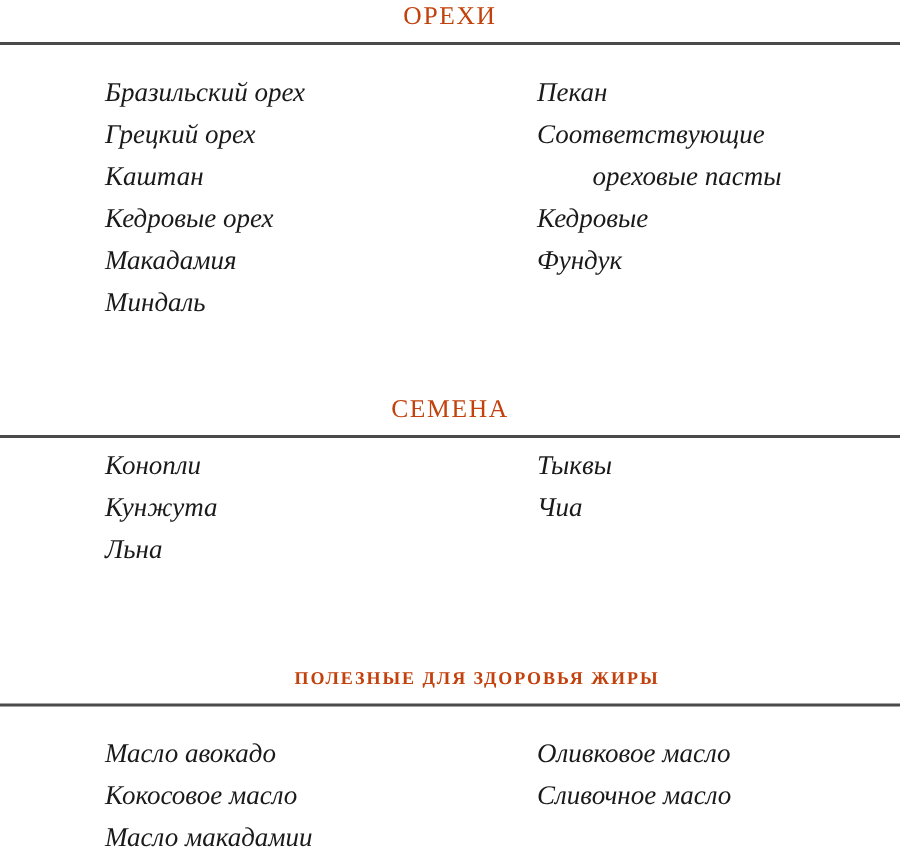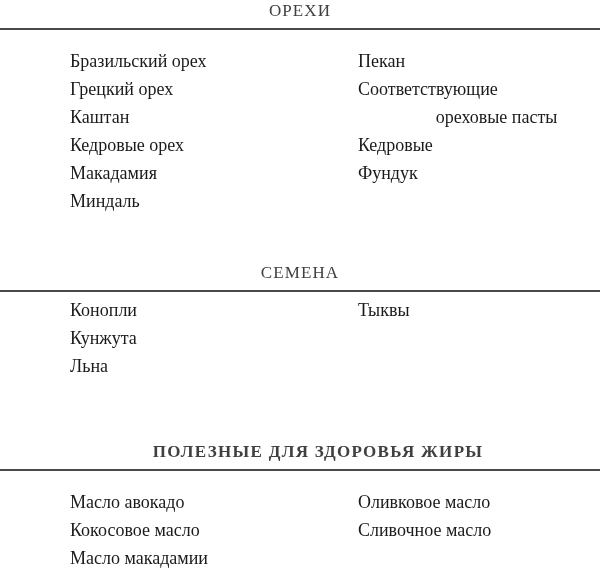--- a/index.html
+++ b/index.html
@@ -27,62 +27,62 @@
     position: absolute;
     left: 0;
     width: 600px;
   }
 
   .section-title {
     text-align: center;
     font-family: "Liberation Serif", "DejaVu Serif", serif;
     font-size: 17px;
     letter-spacing: 1.1px;
-    color: #404040;
+    color: #c2410c;
     font-weight: 400;
     line-height: 22px;
     white-space: nowrap;
   }
   .section-title.bold {
     font-weight: 700;
     letter-spacing: 1.3px;
-    font-size: 17px;
+    font-size: 12px;
     margin-left: 36px;
   }
 
   .rule {
     width: 600px;
     height: 2px;
     background: #4a4a4a;
     margin: 0;
   }
 
   
   .cols {
     position: relative;
     width: 500px;
+    font-style: italic;
   }
   .col {
     position: absolute;
     top: 0;
   }
   .col-left  { left: 70px;  width: 280px; }
   .col-right { left: 358px; width: 240px; }
 
   .item {
     font-size: 18px;
     line-height: 28px;
     height: 28px;
     color: #1a1a1a;
     white-space: nowrap;
     font-weight: 400;
   }
   .item.indent {
     padding-left: 37px;
-    text-align: center;
   }
 
   
   #section-nuts            { top: 0px; }
   #section-nuts .rule      { margin-top: 6px; }
   #section-nuts .cols      { margin-top: 17px; height: 168px; }
 
   #section-seeds           { top: 262px; }
   #section-seeds .rule     { margin-top: 6px; }
   #section-seeds .cols     { margin-top: 4px; height: 84px; }
@@ -122,20 +122,21 @@
     <div class="section-title">СЕМЕНА</div>
     <div class="rule"></div>
     <div class="cols">
       <div class="col col-left">
         <div class="item">Конопли</div>
         <div class="item">Кунжута</div>
         <div class="item">Льна</div>
       </div>
       <div class="col col-right">
         <div class="item">Тыквы</div>
+        <div class="item">Чиа</div>
       </div>
     </div>
   </div>
 
   <div class="section" id="section-fats">
     <div class="section-title bold">ПОЛЕЗНЫЕ ДЛЯ ЗДОРОВЬЯ ЖИРЫ</div>
     <div class="rule"></div>
     <div class="cols">
       <div class="col col-left">
         <div class="item">Масло авокадо</div>

